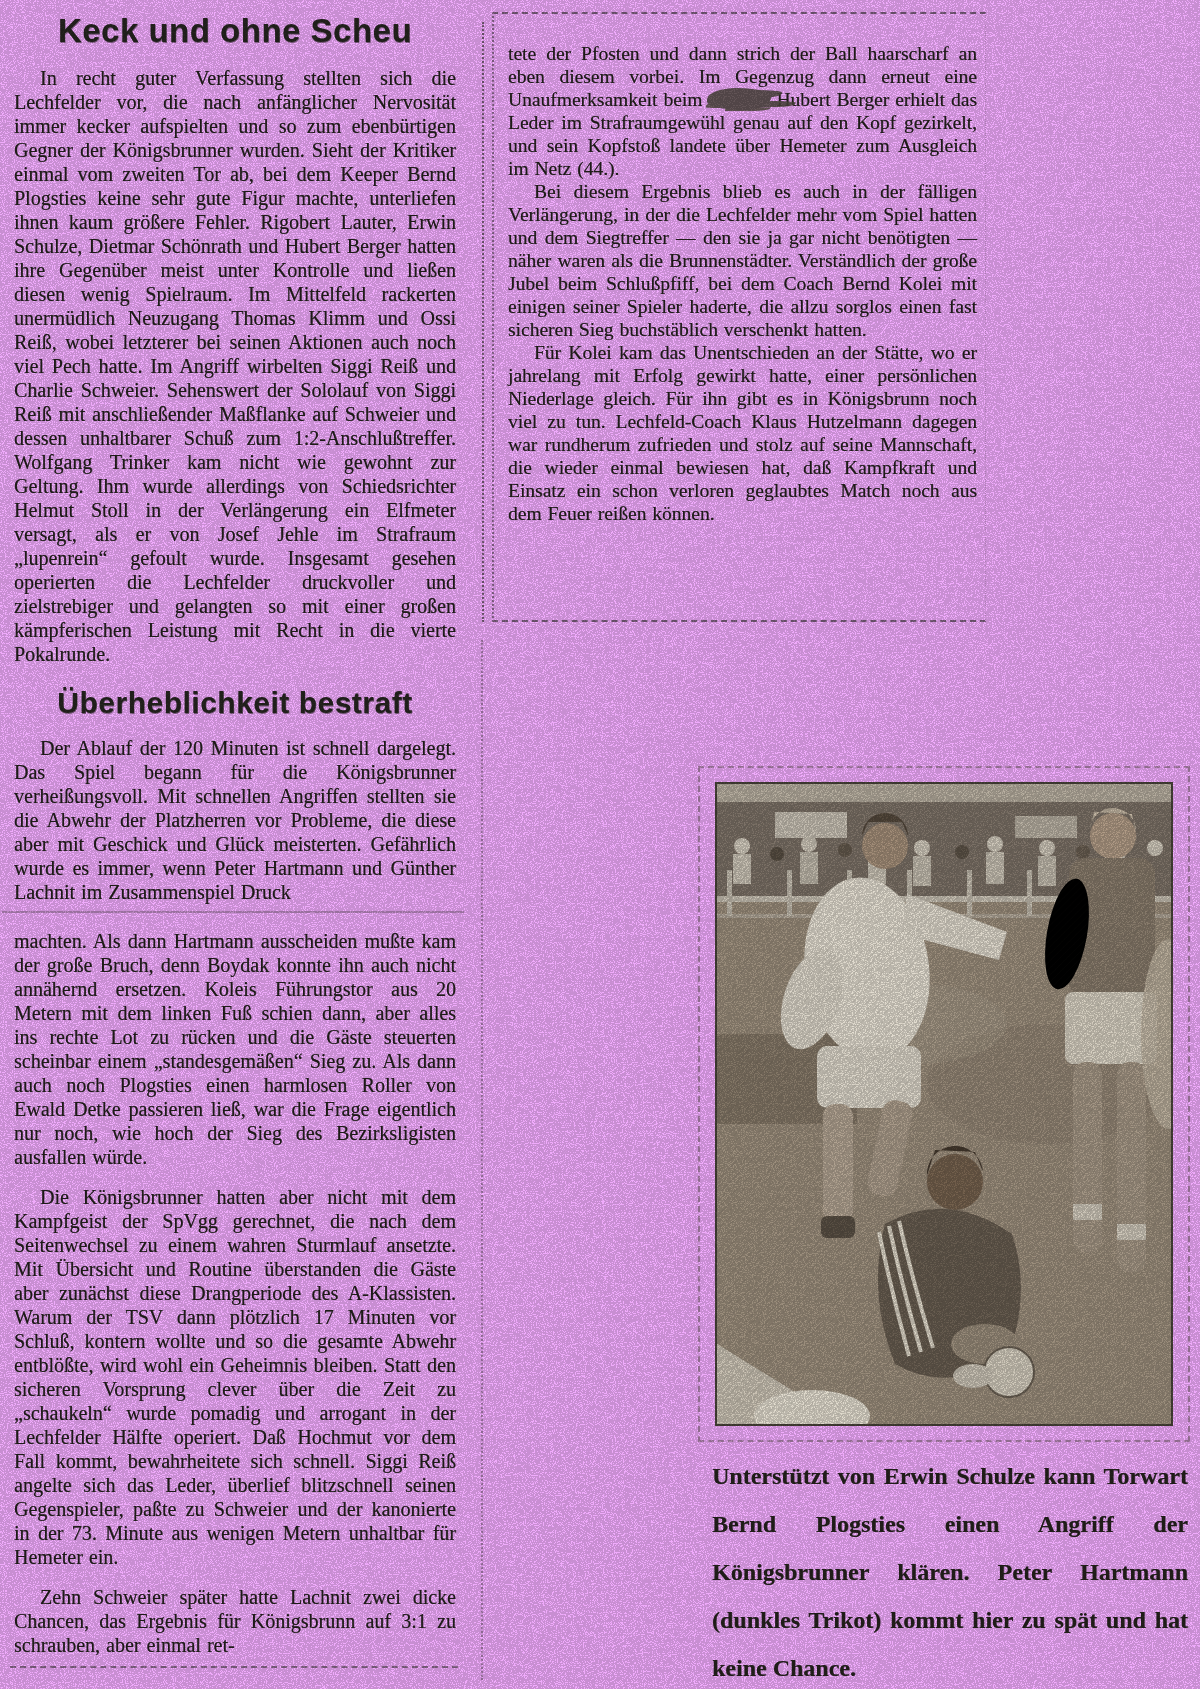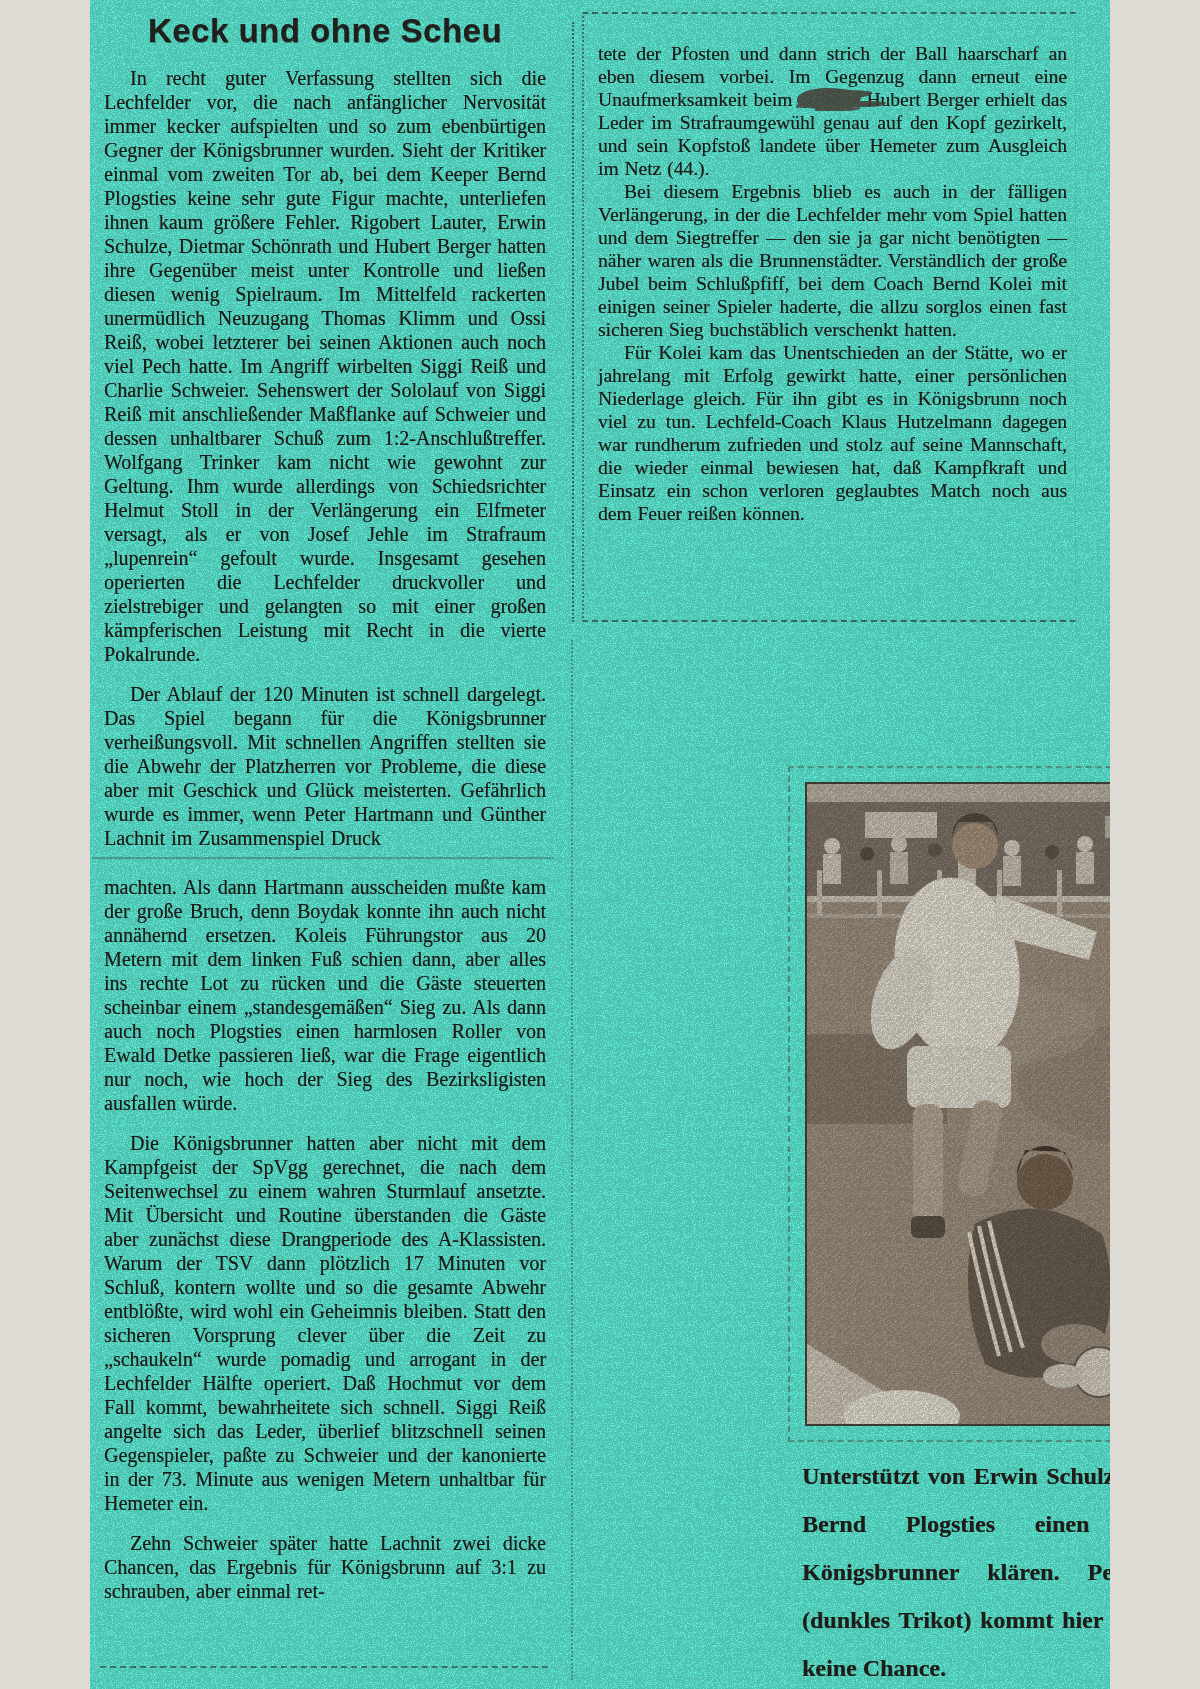--- a/index.html
+++ b/index.html
@@ -1,18 +1,18 @@
 <!DOCTYPE html>
 <html lang="de"><head>
 <meta charset="utf-8">
 <style>
   html,body { margin:0; padding:0; background:#dddbd4; }
   .page {
-    position:relative; width:1020px; height:1689px; margin:0 auto;
-    background:#5eead4; overflow:hidden;
+    position:relative; width:1200px; height:1689px; margin:0 auto;
+    background:#f0abfc; overflow:hidden;
     font-family:"Liberation Serif", serif; color:#221f1b;
   }
   .page p { margin:0; text-align:justify; hyphens:auto; }
   
   .left-col { position:absolute; left:14px; top:8px; width:442px; }
   .left-col p { font-size:20px; line-height:24px;
     text-shadow:0.3px 0.3px 0.2px rgba(30,28,24,.55); word-spacing:1px;margin-top:16px; }
   .indent { text-indent:26px; }
   h1.head, h2.head {
     font-family:"Liberation Sans", sans-serif; font-weight:700;
@@ -57,20 +57,21 @@
   .noise { position:absolute; left:0; top:0; pointer-events:none; z-index:9; }
 </style>
 </head>
 <body>
 
 <div class="page">
 
   <section class="left-col">
     <h1 class="head">Keck und ohne Scheu</h1>
     <p class="indent">In recht guter Verfassung stellten sich die Lechfelder vor, die nach anfänglicher Nervosität immer kecker aufspielten und so zum ebenbürtigen Gegner der Königsbrunner wurden. Sieht der Kritiker einmal vom zweiten Tor ab, bei dem Keeper Bernd Plogsties keine sehr gute Figur machte, unterliefen ihnen kaum größere Fehler. Rigobert Lauter, Erwin Schulze, Dietmar Schönrath und Hubert Berger hatten ihre Gegenüber meist unter Kontrolle und ließen diesen wenig Spielraum. Im Mittelfeld rackerten unermüdlich Neuzugang Thomas Klimm und Ossi Reiß, wobei letzterer bei seinen Aktionen auch noch viel Pech hatte. Im Angriff wirbelten Siggi Reiß und Charlie Schweier. Sehenswert der Sololauf von Siggi Reiß mit anschließender Maßflanke auf Schweier und dessen unhaltbarer Schuß zum 1:2-Anschlußtreffer. Wolfgang Trinker kam nicht wie gewohnt zur Geltung. Ihm wurde allerdings von Schiedsrichter Helmut Stoll in der Verlängerung ein Elfmeter versagt, als er von Josef Jehle im Strafraum „lupenrein“ gefoult wurde. Insgesamt gesehen operierten die Lechfelder druckvoller und zielstrebiger und gelangten so mit einer großen kämpferischen Leistung mit Recht in die vierte Pokalrunde.</p>
+    <h2 class="head">Überheblichkeit bestraft</h2>
     <p class="indent">Der Ablauf der 120 Minuten ist schnell dargelegt. Das Spiel begann für die Königsbrunner verheißungsvoll. Mit schnellen Angriffen stellten sie die Abwehr der Platzherren vor Probleme, die diese aber mit Geschick und Glück meisterten. Gefährlich wurde es immer, wenn Peter Hartmann und Günther Lachnit im Zusammenspiel Druck</p>
     <div class="seam"></div>
     <p>machten. Als dann Hartmann ausscheiden mußte kam der große Bruch, denn Boydak konnte ihn auch nicht annähernd ersetzen. Koleis Führungstor aus 20 Metern mit dem linken Fuß schien dann, aber alles ins rechte Lot zu rücken und die Gäste steuerten scheinbar einem „standesgemäßen“ Sieg zu. Als dann auch noch Plogsties einen harmlosen Roller von Ewald Detke passieren ließ, war die Frage eigentlich nur noch, wie hoch der Sieg des Bezirksligisten ausfallen würde.</p>
     <p class="indent">Die Königsbrunner hatten aber nicht mit dem Kampfgeist der SpVgg gerechnet, die nach dem Seitenwechsel zu einem wahren Sturmlauf ansetzte. Mit Übersicht und Routine überstanden die Gäste aber zunächst diese Drangperiode des A-Klassisten. Warum der TSV dann plötzlich 17 Minuten vor Schluß, kontern wollte und so die gesamte Abwehr entblößte, wird wohl ein Geheimnis bleiben. Statt den sicheren Vorsprung clever über die Zeit zu „schaukeln“ wurde pomadig und arrogant in der Lechfelder Hälfte operiert. Daß Hochmut vor dem Fall kommt, bewahrheitete sich schnell. Siggi Reiß angelte sich das Leder, überlief blitzschnell seinen Gegenspieler, paßte zu Schweier und der kanonierte in der 73. Minute aus wenigen Metern unhaltbar für Hemeter ein.</p>
     <p class="indent">Zehn Schweier später hatte Lachnit zwei dicke Chancen, das Ergebnis für Königsbrunn auf 3:1 zu schrauben, aber einmal ret-</p>
   </section>
 
   <div class="col-rule-upper"></div>
   <div class="col-rule-lower"></div>
   <div class="bottom-rule"></div>

